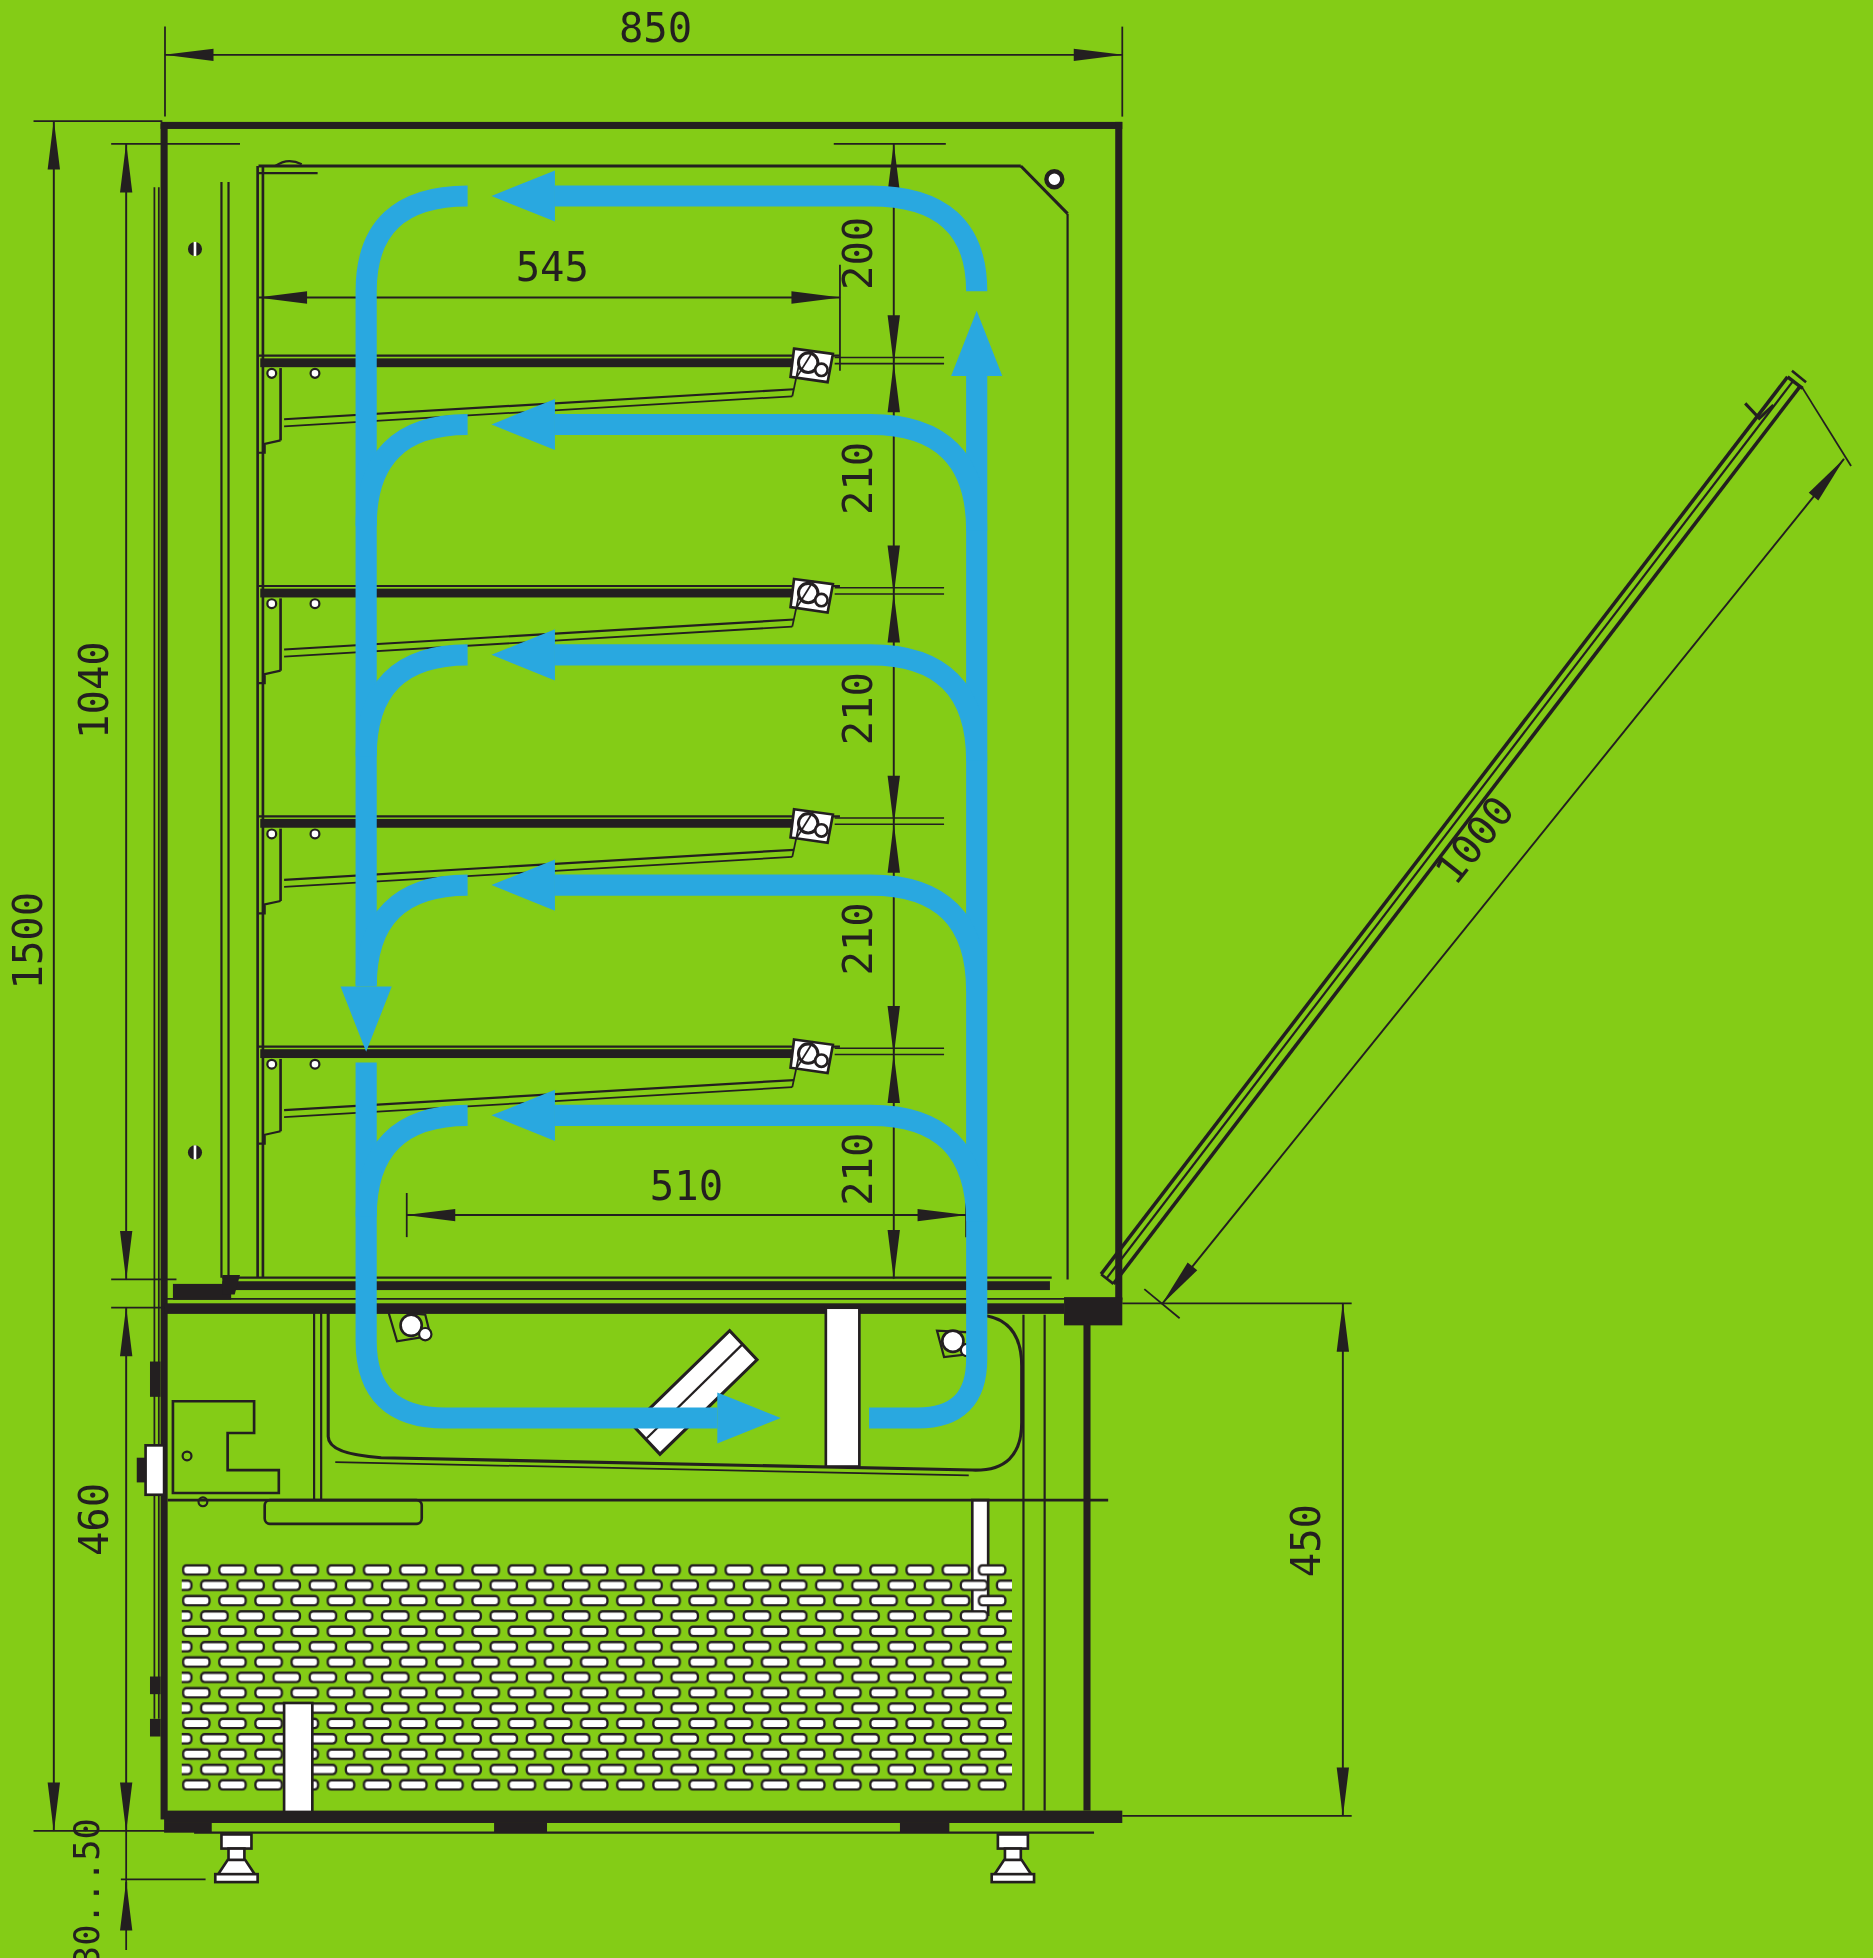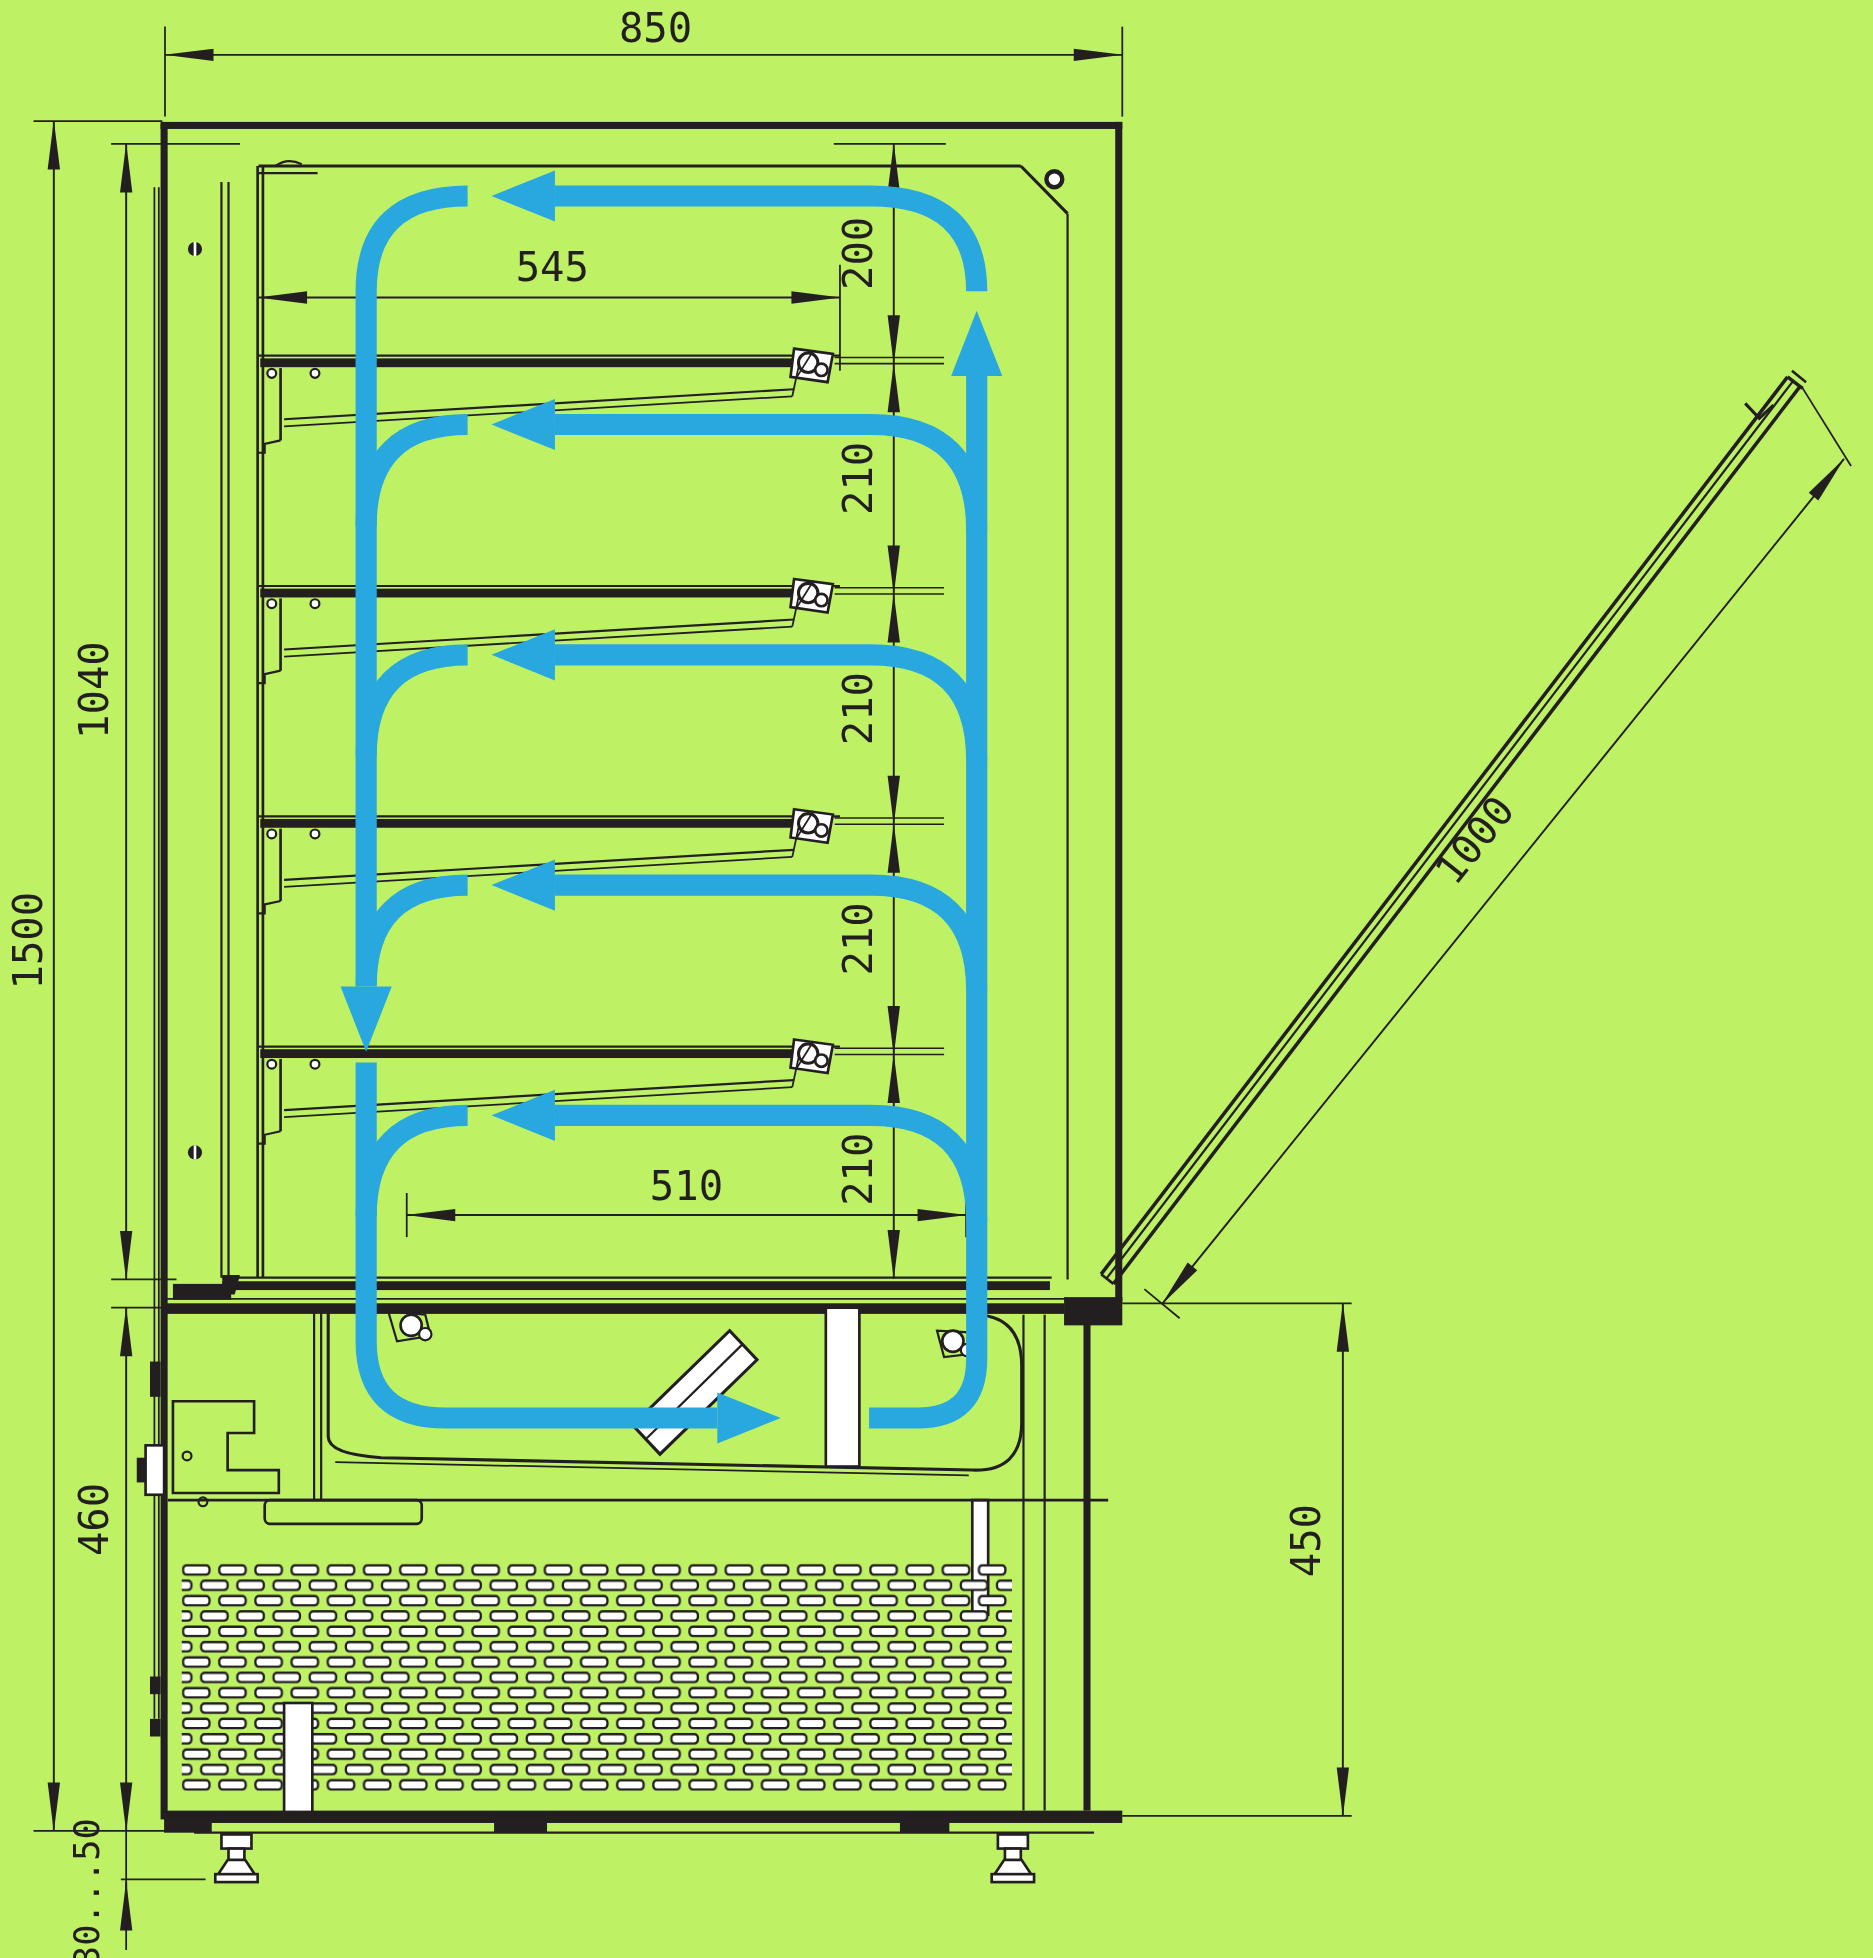--- a/index.html
+++ b/index.html
@@ -1,16 +1,16 @@
 <!DOCTYPE html>
 <html style="--line: #231f20; --flow: #29a8e0;font-size:14px"><head>
 <meta charset="utf-8">
 <style>
   html,body{margin:0;padding:0;background:#fff;}
-  .stage{width:1874px;height:1959px;position:relative;background:#bef264;}
+  .stage{width:1874px;height:1959px;position:relative;background:#84cc16;}
   svg{display:block;}
   text{font-family:"DejaVu Sans Mono","Liberation Mono",monospace;
        fill:var(--line,#231f20);font-size:46px;}
   .t40{font-size:40px;}
   .k{stroke:var(--line,#231f20);fill:none;}
   .s18{stroke-width:1.8;} .s2{stroke-width:2;} .s25{stroke-width:2.5;}
   .s3{stroke-width:3;} .s35{stroke-width:3.5;} .s4{stroke-width:4;}
   .fb{fill:var(--line,#231f20);stroke:none;}
   .fw{fill:#fff;stroke:var(--line,#231f20);}
   .dim{stroke:var(--line,#231f20);stroke-width:2.2;fill:none;

